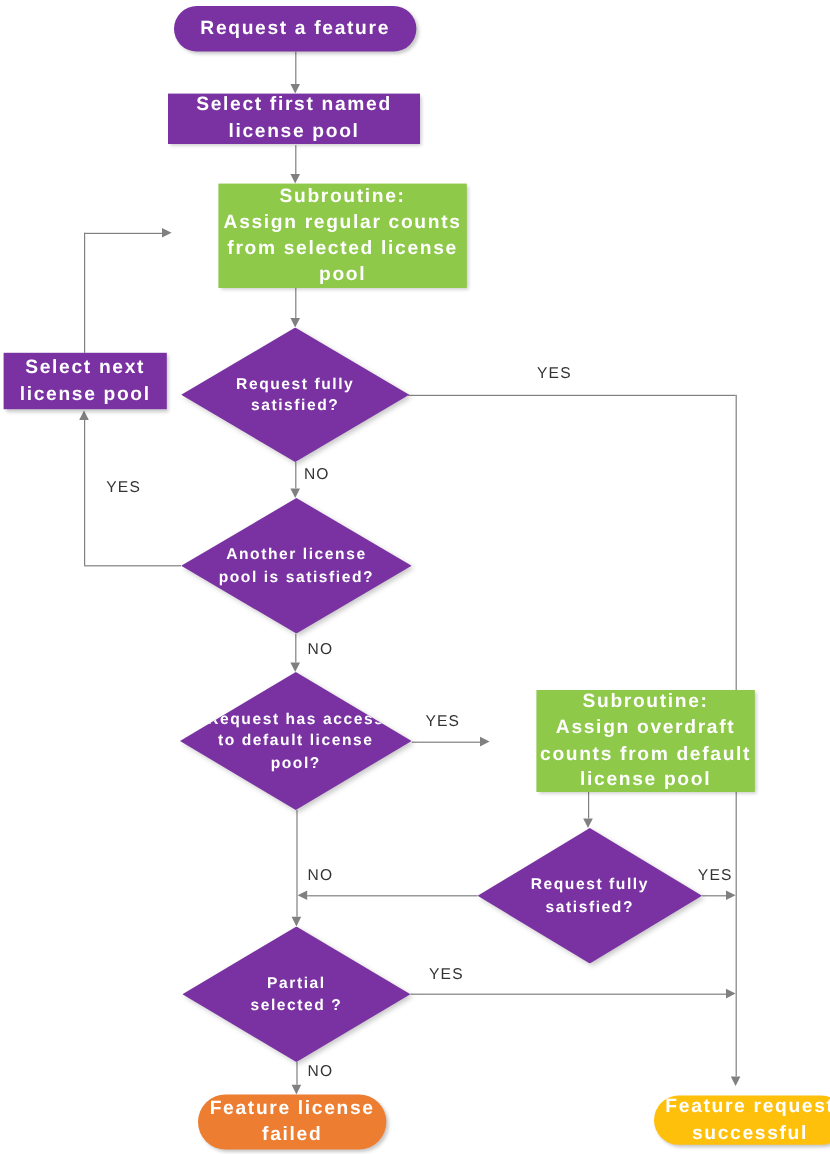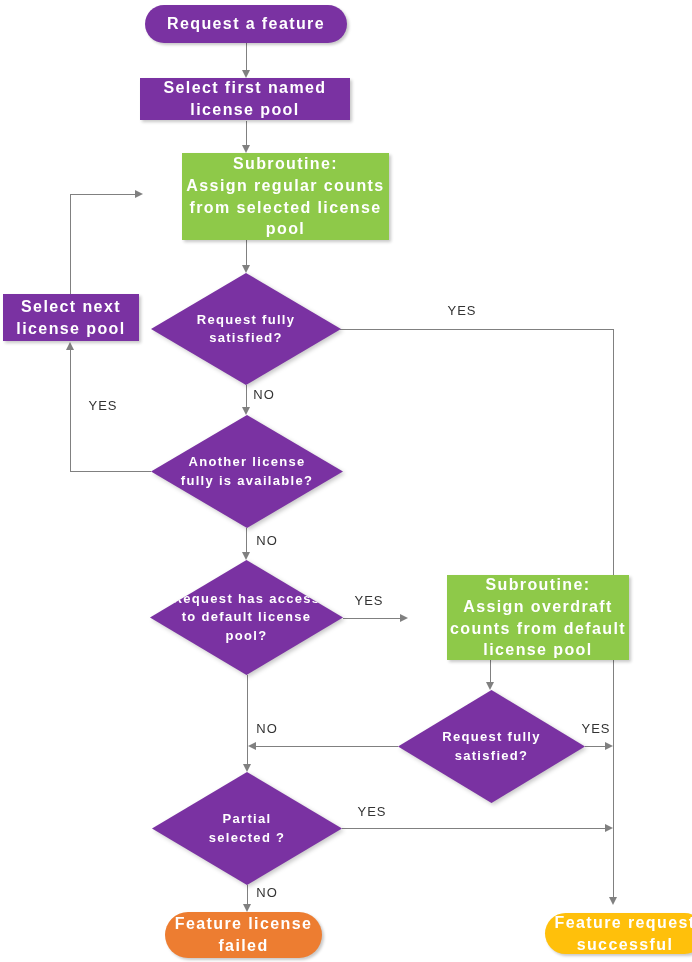--- a/index.html
+++ b/index.html
@@ -117,21 +117,21 @@
       <span class="nt" style="max-width:105px">Request fully satisfied?</span>
     </div>
   </div>
 
   <div class="node proc" style="left:3px;top:294px;width:136px;height:47px">
     <span class="nt">Select next license pool</span>
   </div>
 
   <div class="dwrap" style="left:151px;top:415px;width:192px;height:113px">
     <div class="diamond">
-      <span class="nt" style="max-width:145px">Another license fully is available?</span>
+      <span class="nt" style="max-width:145px">Another license pool is satisfied?</span>
     </div>
   </div>
 
   <div class="dwrap" style="left:150px;top:560px;width:193px;height:115px">
     <div class="diamond">
       <span class="nt" style="max-width:160px">Request has access to default license pool?</span>
     </div>
   </div>
 
   <div class="node sub" style="left:408px;top:575px;width:182px;height:85px">

